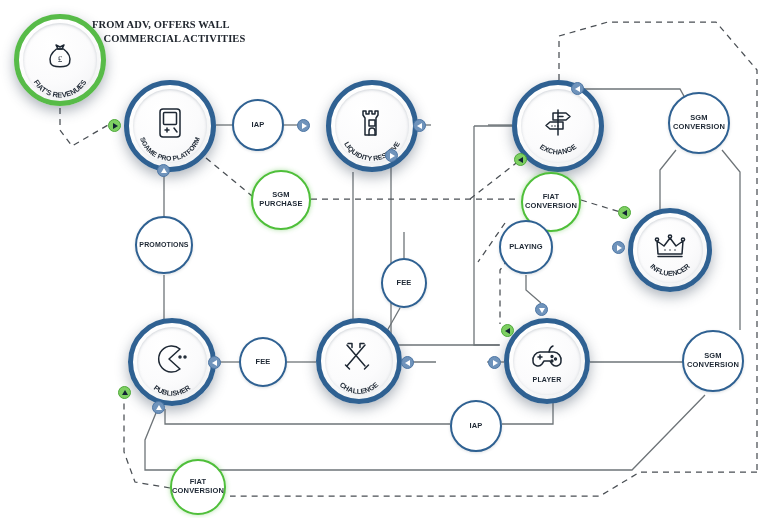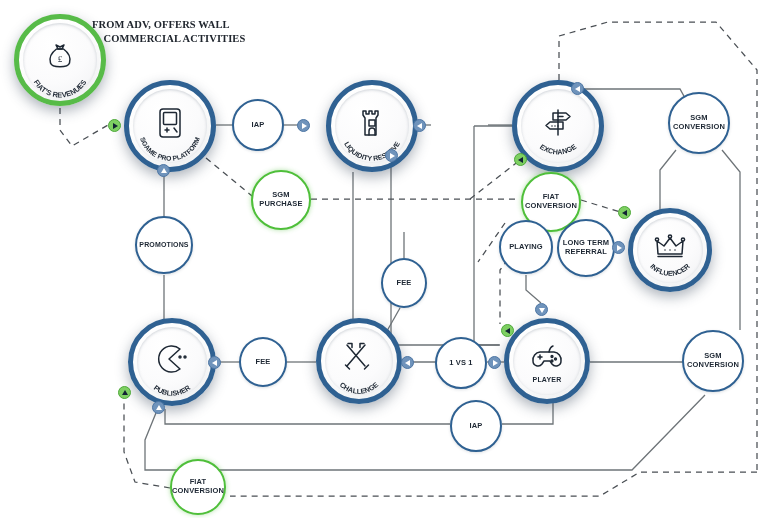--- a/index.html
+++ b/index.html
@@ -321,30 +321,27 @@
 CONVERSION</div>
 
   <div class="pill green" style="left:251px; top:170px; width:60px; height:60px;">SGM
 PURCHASE</div>
 
   <div class="pill green" style="left:521px; top:172px; width:60px; height:60px;">FIAT
 CONVERSION</div>
 
   <div class="pill" style="left:499px; top:220px; width:54px; height:54px;">PLAYING</div>
 
-  <div class="pill" style="left:557px; top:219px; width:58px; height:58px;">LONG TERM
-REFERRAL</div>
 
   <div class="pill" style="left:135px; top:216px; width:58px; height:58px; font-size:7px;">PROMOTIONS</div>
 
   <div class="pill" style="left:381px; top:258px; width:46px; height:50px;">FEE</div>
 
   <div class="pill" style="left:239px; top:337px; width:48px; height:50px;">FEE</div>
 
-  <div class="pill" style="left:435px; top:337px; width:52px; height:52px;">1 VS 1</div>
 
   <div class="pill" style="left:682px; top:330px; width:62px; height:62px;">SGM
 CONVERSION</div>
 
   <div class="pill" style="left:450px; top:400px; width:52px; height:52px;">IAP</div>
 
   <div class="pill green" style="left:170px; top:459px; width:56px; height:56px;">FIAT
 CONVERSION</div>
 
   <div class="mk green r" style="left:108px; top:119px;">

